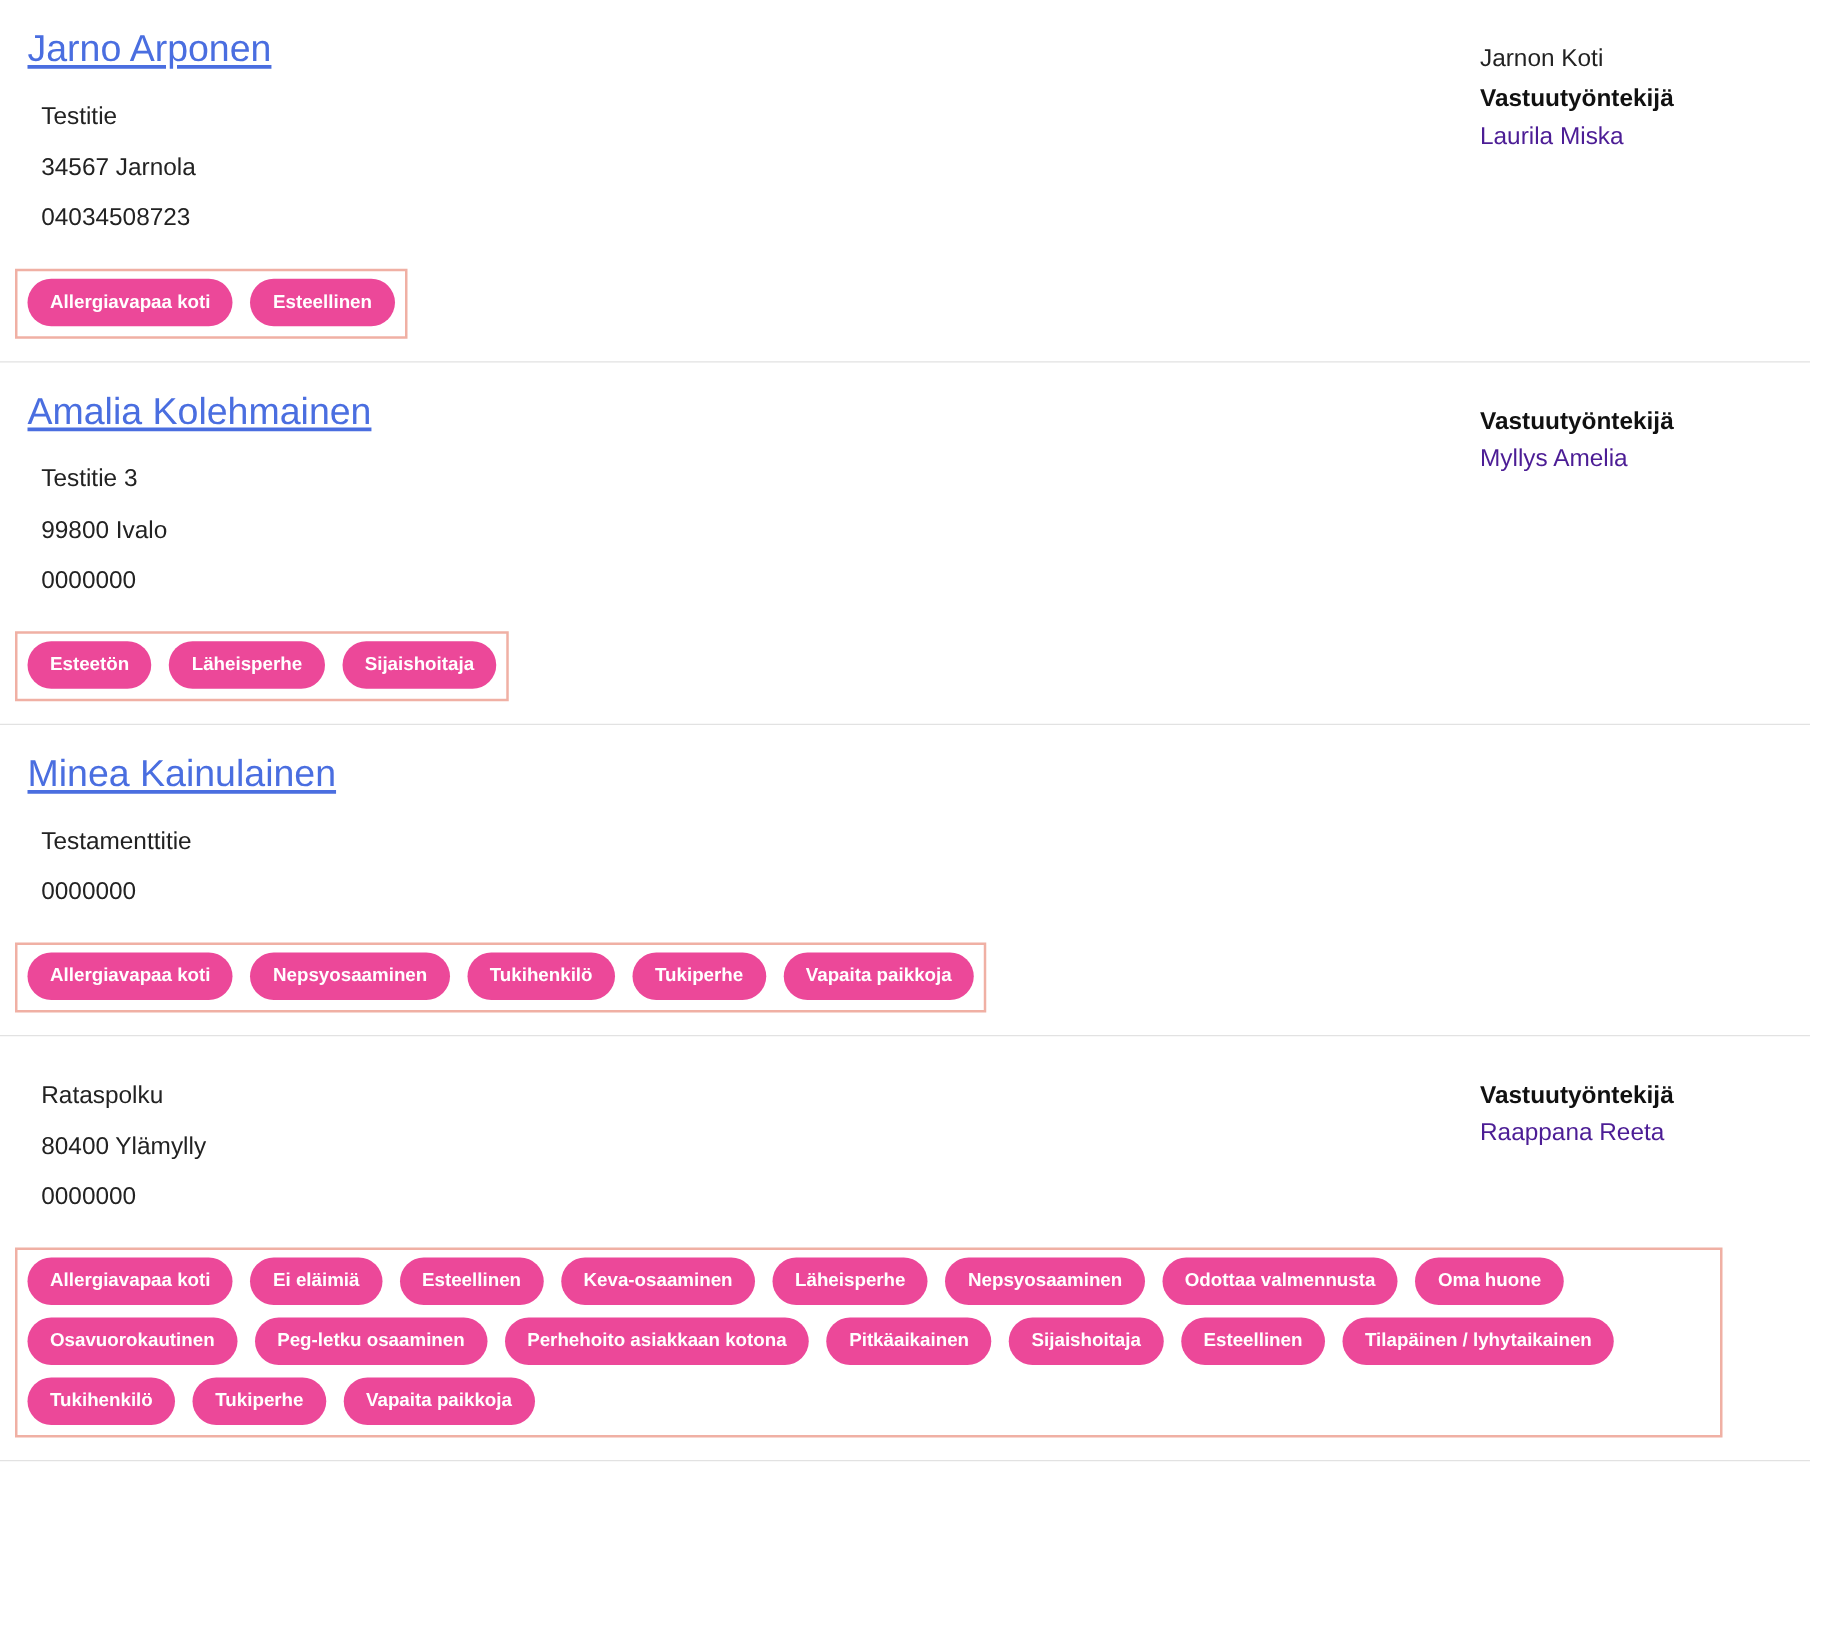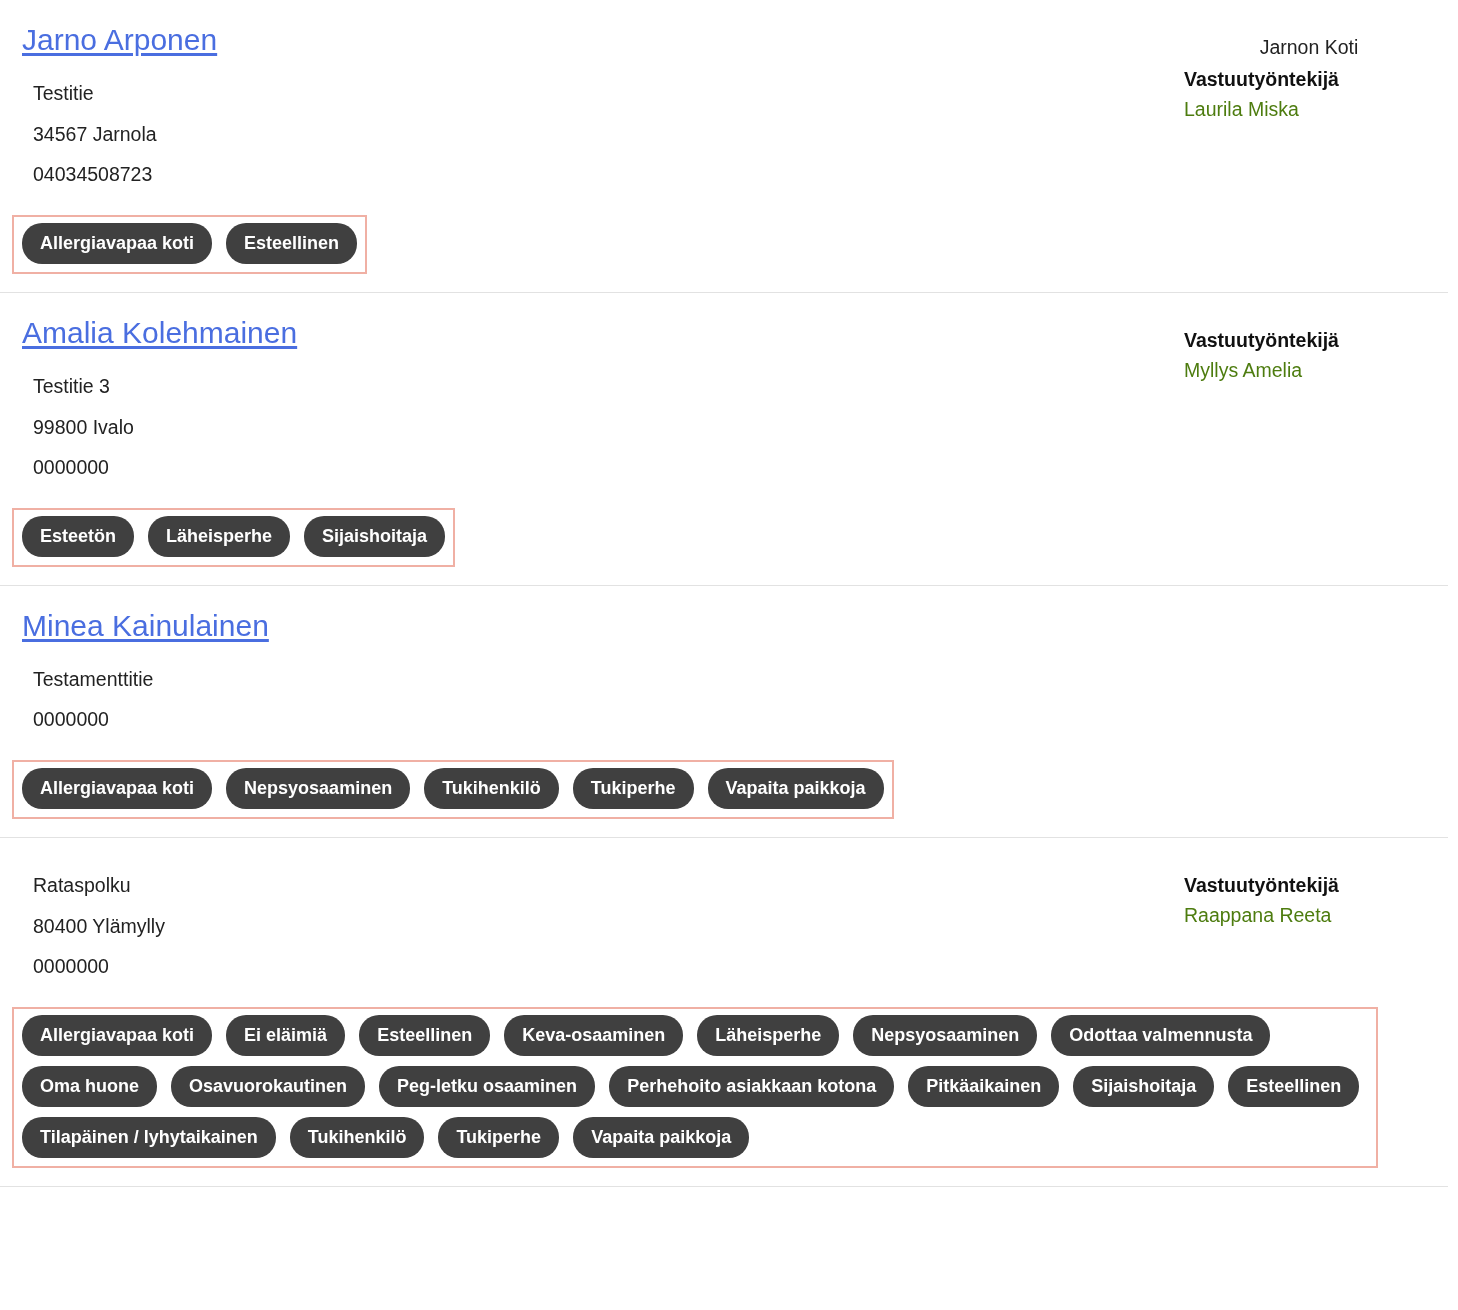--- a/index.html
+++ b/index.html
@@ -56,52 +56,51 @@
   }
   .addr-line {
     font-size: 19.5px;
     line-height: 1.52;
     color: #222;
     margin: 11px;
   }
   .worker-home {
     color: #222;
     margin: 0 0 2px 0;
-    text-align: center;
   }
   .worker-label {
     font-weight: bold;
     color: #111;
     margin: 0;
   }
   .worker-name {
-    color: #4d7c0f;
+    color: #4c1d95;
     margin: 0;
   }
   .tag-area {
     margin: 14px 0 0 0;
     padding: 6px 8px 8px 8px;
     display: inline-block;
     border: 2px solid #f0b0a4;
     background: transparent;
     box-sizing: border-box;
   }
   .tag-area.wide {
     display: block;
   }
   .tag-row {
     display: flex;
     flex-wrap: wrap;
     gap: 10px 14px;
   }
   .tag {
     display: inline-block;
-    background: #404040;
+    background: #ec4899;
     color: #ffffff;
-    font-size: 18px;
+    font-size: 15px;
     font-weight: bold;
     line-height: 1;
     padding: 11px 18px 12px 18px;
     border-radius: 20px;
     white-space: nowrap;
   }
   .card-bottom-space {
     height: 18px;
   }
 </style>

